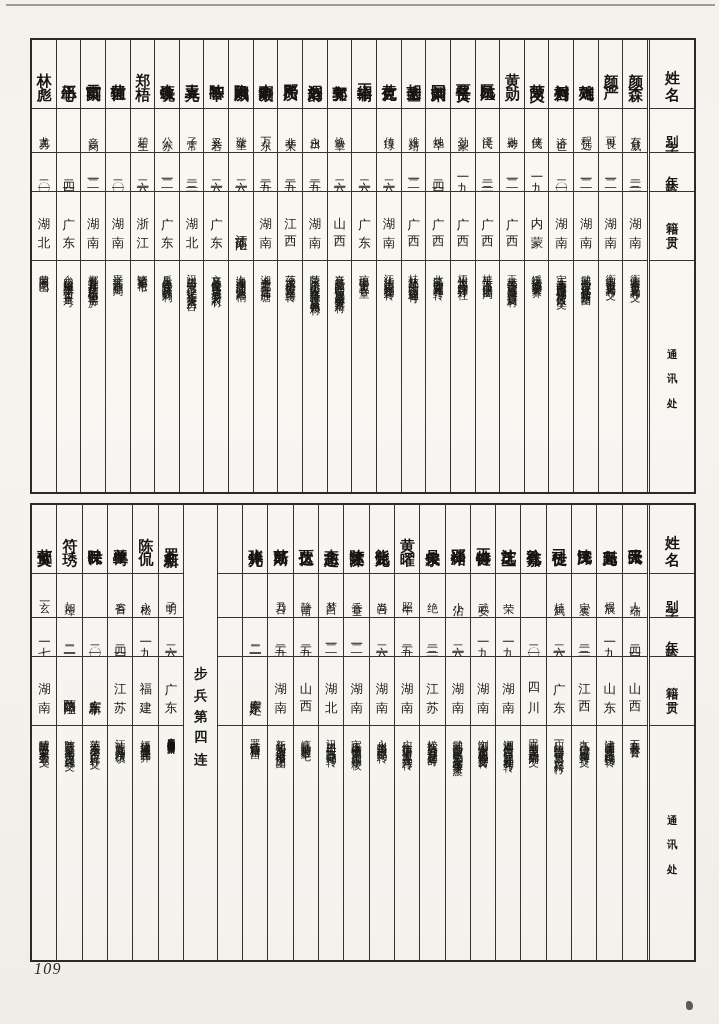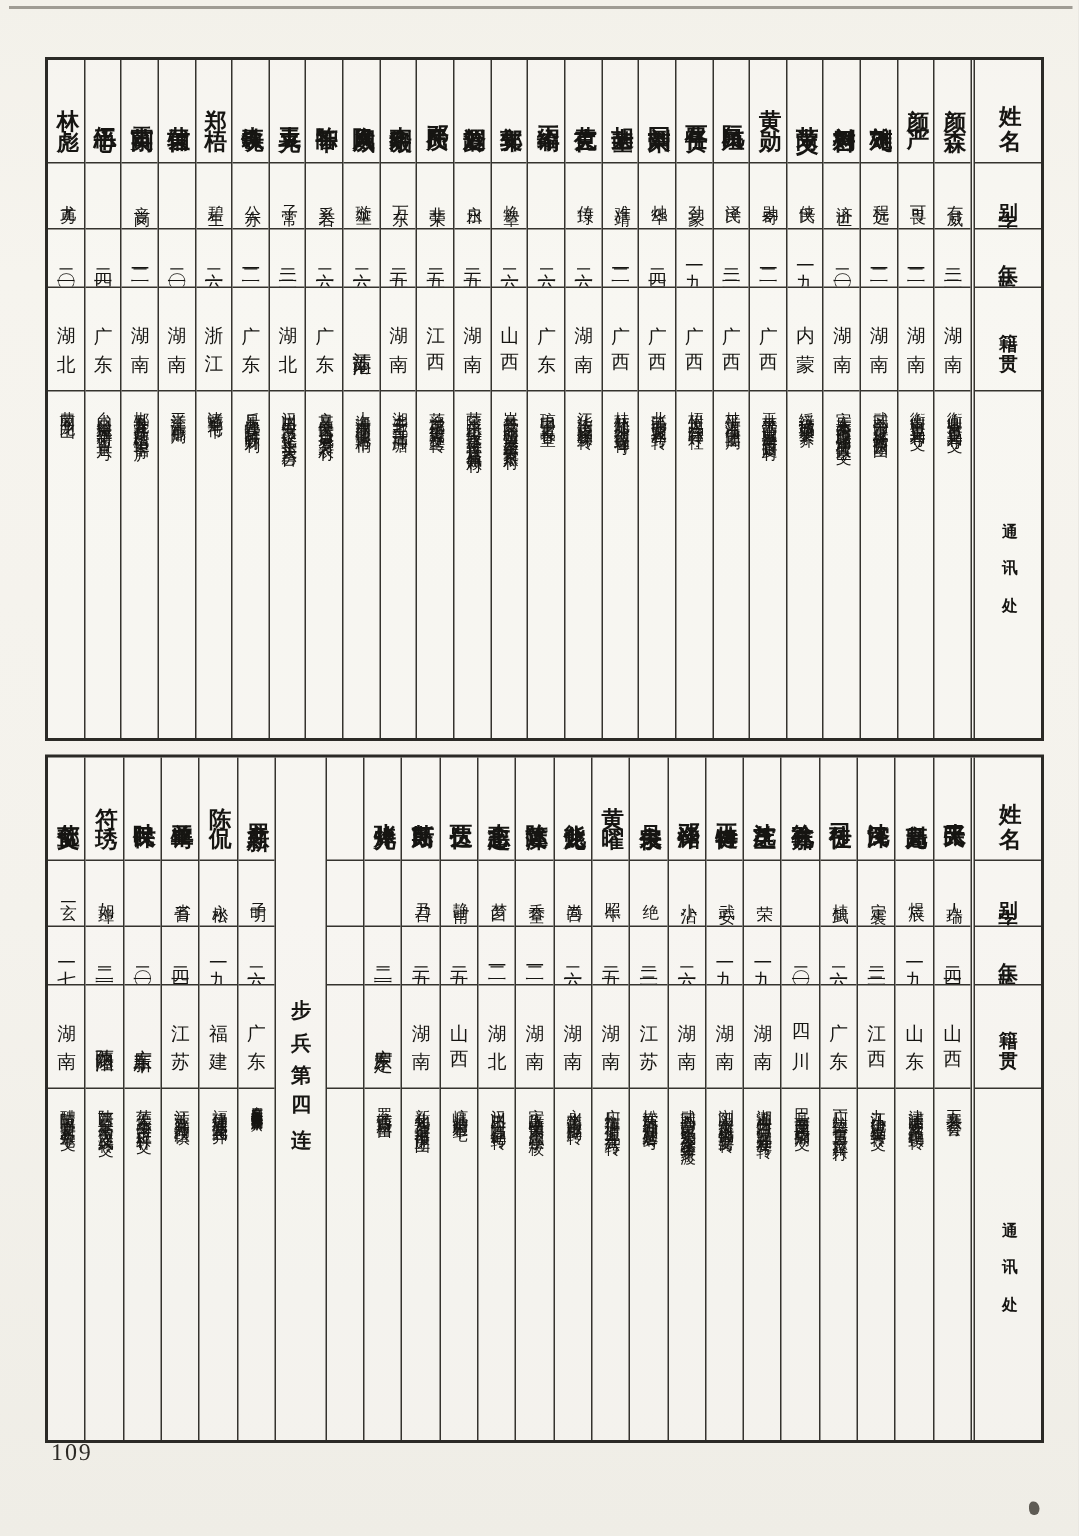--- a/index.html
+++ b/index.html
@@ -63,20 +63,21 @@
   .divider-label{
     flex:1;display:flex;
     writing-mode:vertical-rl;text-orientation:upright;
     justify-content:flex-start;align-items:center;
     padding-top:150px;
     font-size:13.5px;font-weight:600;letter-spacing:1.6em;
   }
   .page-number{
     position:absolute;left:34px;top:960px;
     font-size:16px;letter-spacing:.08em;color:#2c2a25;
+    font-style:italic;
   }
   .speck{position:absolute;width:7px;height:9px;background:#3a362f;border-radius:40% 60% 50% 50%;right:26px;bottom:14px;opacity:.8;}
 </style>
 </head>
 <body>
 
 <div class="page">
   <div class="scan-line"></div>
 
   <div class="tbl" id="top-table">

